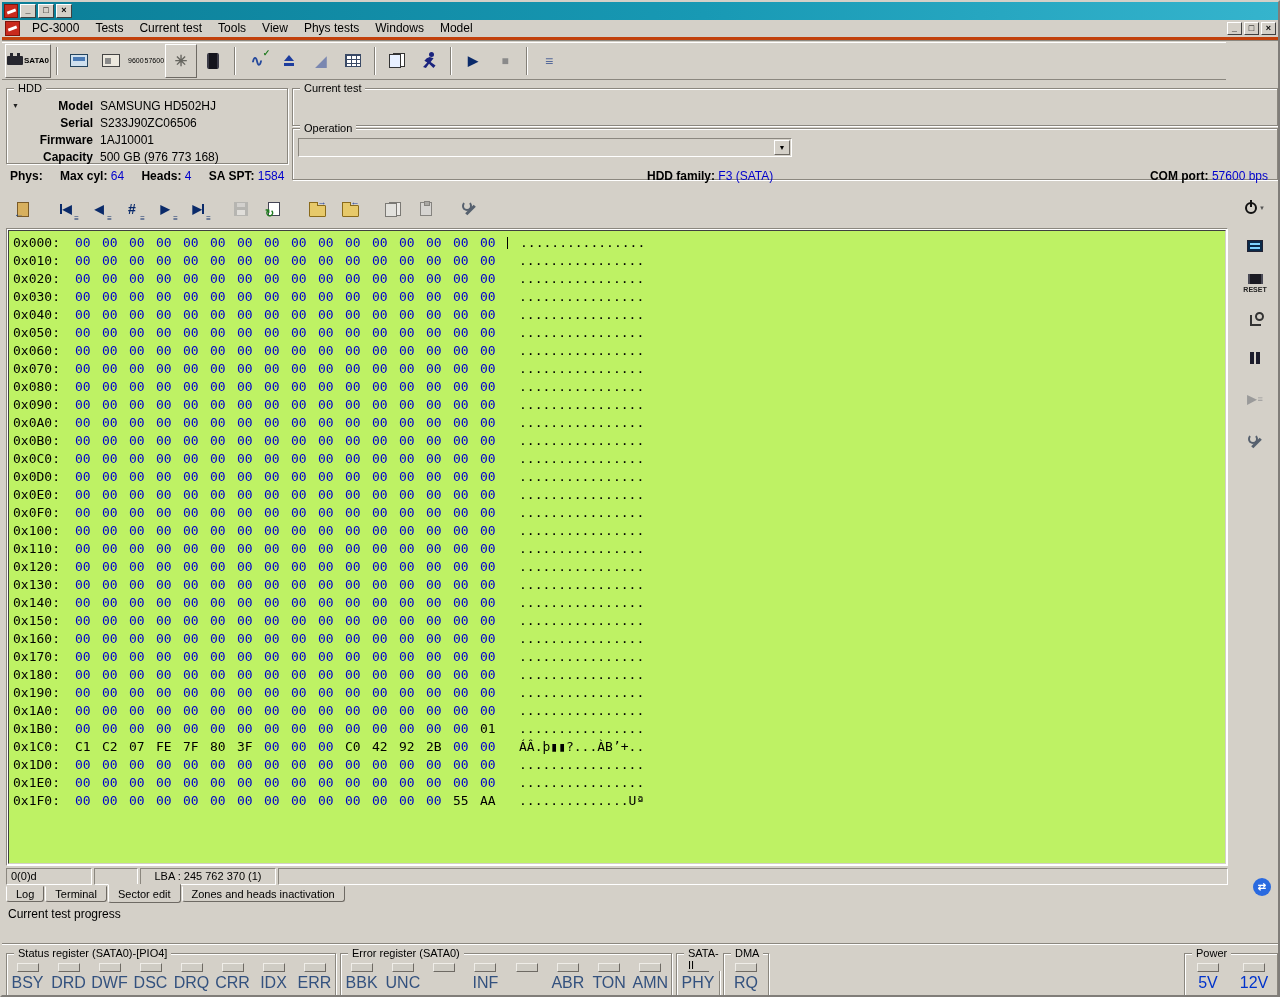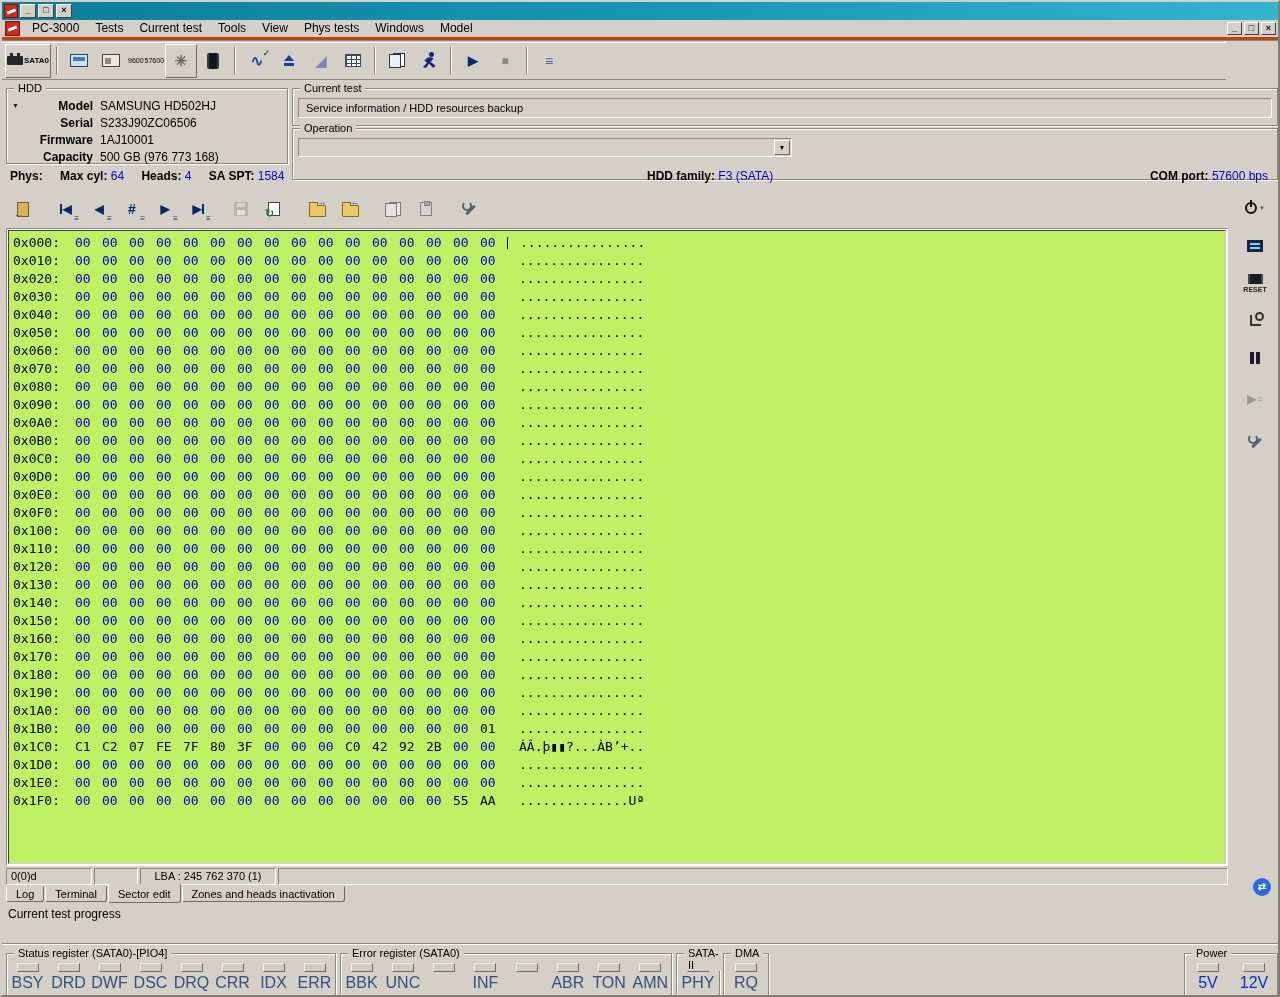--- a/index.html
+++ b/index.html
@@ -243,23 +243,20 @@
     <span class="hddvalue">1AJ10001</span>
   </div>
   <div class="hddrow" style="top:59px">
     <span class="hddlabel">Capacity</span>
     <span class="hddvalue">500 GB (976 773 168)</span>
   </div>
 </div>
 
 <div class="group" style="left:290px;top:86px;width:986px;height:38px">
   <span class="glabel">Current test</span>
-  <div class="ctstrip">
-    <span>Service information / HDD resources backup</span>
-  </div>
 </div>
 
 <div class="group" style="left:290px;top:126px;width:986px;height:52px">
   <span class="glabel">Operation</span>
   <div class="combo">
     <span></span>
     <span class="arrowbtn">▼</span>
   </div>
 </div>
 

